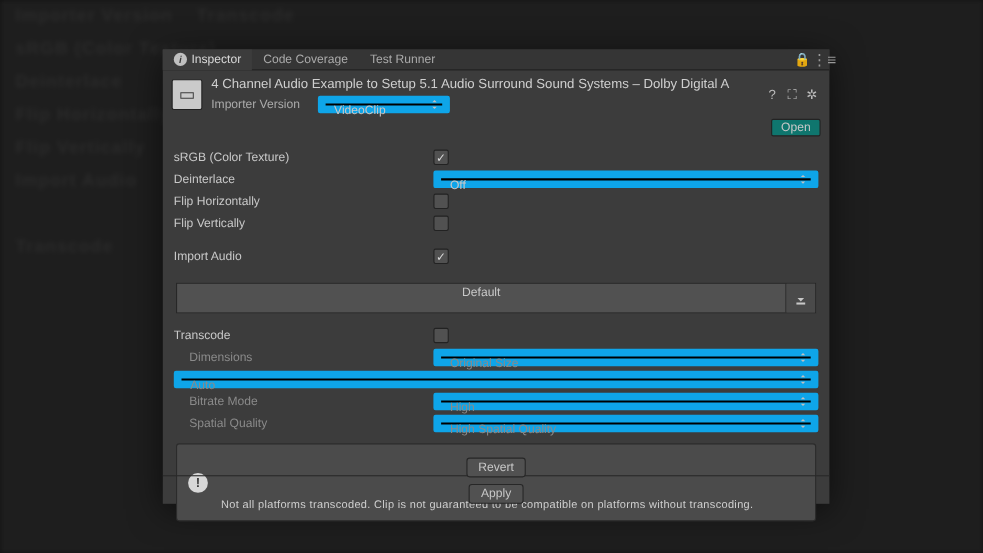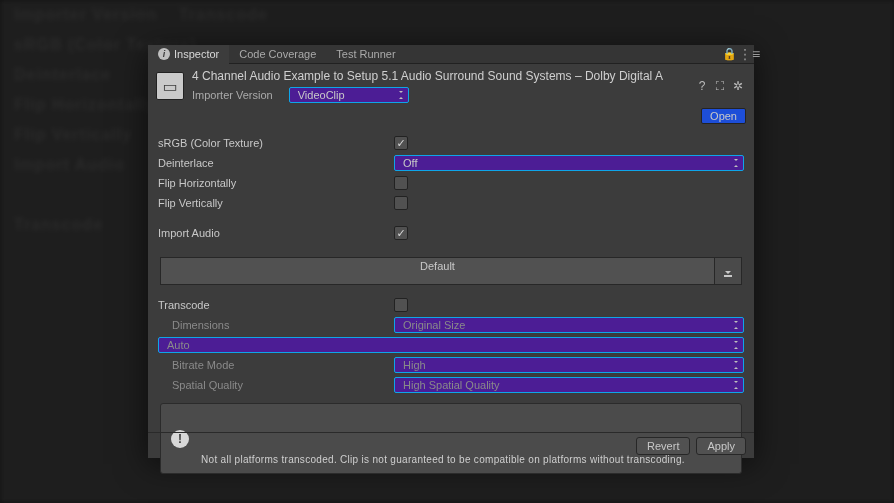--- a/index.html
+++ b/index.html
@@ -21,26 +21,26 @@
     .lock, .ctx { width:16px; text-align:center; color:#999; font-size:12px; }
     .ctx { font-size:14px; line-height:12px; }
 
     
     .hdr { padding:5px 8px; display:flex; align-items:center; gap:8px; }
     .asset-icon { width:28px; height:28px; background:#cacaca; border:1px solid #222; border-radius:2px; display:flex; align-items:center; justify-content:center; color:#3c3c3c; font-size:16px; }
     .hdr-right { flex:1; min-width:0; }
     .asset-name { white-space:nowrap; overflow:hidden; text-overflow:clip; color:#cfcfcf; font-size:12px; }
     .hdr-row2 { display:flex; align-items:center; gap:16px; margin-top:4px; }
     .imp-label { color:#aaa; }
-    .dropdown { background:#4c1d95; border:1px solid #0ea5e9; border-radius:2px; height:16px; line-height:14px; padding:0 18px 0 8px; position:relative; min-width:120px; color:#c8c8c8; }
+    .dropdown { background:#000000; border:7px solid #0ea5e9; border-radius:2px; height:16px; line-height:14px; padding:0 18px 0 8px; position:relative; min-width:120px; color:#c8c8c8; }
     .dropdown::after { content:''; position:absolute; right:5px; top:3px; border:2px solid transparent; border-top-color:#c0c0c0; }
     .dropdown::before { content:''; position:absolute; right:5px; bottom:3px; border:2px solid transparent; border-bottom-color:#c0c0c0; }
     .mini-icons { display:flex; gap:4px; align-items:flex-start; }
     .mini-btn { width:16px; height:16px; display:flex; align-items:center; justify-content:center; color:#bbb; font-size:12px; }
-    .open-btn { height:16px; line-height:14px; padding:0 8px; background:#1d4ed8; border:1px solid #232323; border-radius:2px; color:#c8c8c8; }
+    .open-btn { height:16px; line-height:14px; padding:0 8px; background:#0f766e; border:1px solid #232323; border-radius:2px; color:#c8c8c8; }
 
     
     .props { padding:4px 10px 10px; }
     .prop { display:flex; align-items:center; height:20px; }
     .prop.indent .plabel { padding-left:14px; }
     .plabel { width:236px; color:#c8c8c8; }
     .pcontrol { flex:1; }
     .chk { width:14px; height:14px; background:#515151; border:1px solid #222; border-radius:2px; display:flex; align-items:center; justify-content:center; }
     .chk.checked::after { content:'✓'; color:#d8d8d8; font-size:11px; }
     .pcontrol .dropdown { width:100%; }
@@ -52,21 +52,21 @@
     .default-bar { position:relative; margin:4px 2px 0; height:28px; background:#515151; border:1px solid #272727; display:flex; }
     .default-seg { flex:1; text-align:center; line-height:16px; border-right:1px solid #272727; color:#c8c8c8; }
     .dl-seg { width:26px; display:flex; align-items:center; justify-content:center; background:#4a4a4a; }
 
     
     .info-box { margin:8px 2px 0; background:#4b4b4b; border:1px solid #2b2b2b; border-radius:3px; padding:8px 10px; display:flex; align-items:center; gap:12px; }
     .info-box .ball { width:18px; height:18px; border-radius:50%; background:#d8d8d8; color:#3c3c3c; font-weight:bold; font-size:12px; display:flex; align-items:center; justify-content:center; }
     .info-box span { color:#cfcfcf; font-size:10px; letter-spacing:0.3px;margin-top:42px; }
 
     
-    .footer { position:absolute; bottom:0; left:0; right:0; height:26px; border-top:1px solid #2a2a2a; display:flex; align-items:center; justify-content:flex-end; gap:6px; padding:0 8px; }
+    .footer { position:absolute; bottom:0; left:0; right:0; height:26px; border-top:1px solid #2a2a2a; display:flex; align-items:center; justify-content:flex-end; gap:6px; padding:0 8px;flex-direction:column; }
     .btn { height:18px; line-height:16px; padding:0 10px; background:#515151; border:1px solid #272727; border-radius:3px; color:#c8c8c8; }
   </style>
 </head>
 <body>
 
 <div class="bg-blur">
   <div class="fake">Importer Version &nbsp;&nbsp; Transcode</div>
   <div class="fake">sRGB (Color Texture)</div>
   <div class="fake">Deinterlace</div>
   <div class="fake">Flip Horizontally</div>

